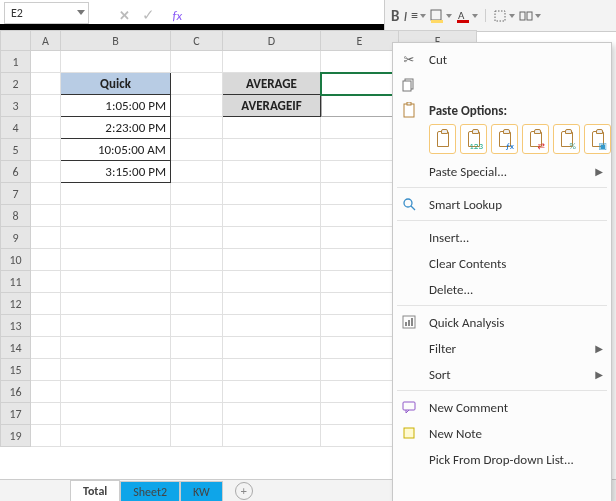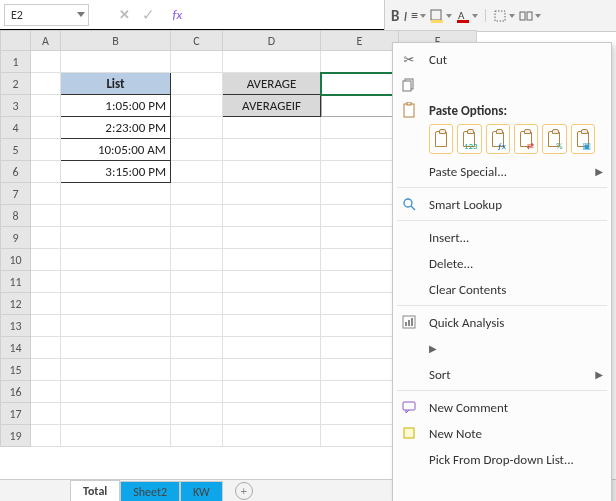--- a/index.html
+++ b/index.html
@@ -1,57 +1,57 @@
 <!DOCTYPE html>
 <html><head>
 <meta charset="utf-8">
 <style>
 *{box-sizing:border-box;margin:0;padding:0;font-family:Calibri,Arial,sans-serif}
 body{background:#fff;width:616px;height:501px;overflow:hidden;position:relative;font-size:12px;color:#444}
-.top{height:30px;display:flex;align-items:center;border-bottom:1px solid #000000}
+.top{height:30px;display:flex;align-items:flex-end;border-bottom:6px solid #000000}
 .namebox{width:85px;height:22px;border:1px solid #ccc;margin-left:4px;display:flex;align-items:center;padding:0 6px;font-size:12px;color:#333;position:relative;background:#fff}
 .namebox .arr{position:absolute;right:3px;top:7px;width:0;height:0;border-left:4px solid transparent;border-right:4px solid transparent;border-top:5px solid #777}
 .fxicons{display:flex;gap:12px;margin-left:30px;align-items:center;color:#bbb;font-size:13px}
 .fxicons .x{font-weight:bold}
 .fxicons .chk{font-size:15px}
 .fxlabel{font-style:italic;margin-left:6px;color:#8b5cf6;font-size:13px}
 .ribbon{position:absolute;right:0;top:0;width:232px;height:32px;background:#f3f3f3;display:flex;align-items:center;gap:4px;padding-left:6px;font-size:14px;color:#555;border-bottom:1px solid #ccc;border-left:1px solid #ccc}
 .ribbon .b{font-weight:bold;font-family:Georgia,serif;font-size:15px}
 .ribbon .i{font-style:italic;font-family:Georgia,serif;font-size:15px}
 .rbtn{display:flex;align-items:center;gap:1px}
 .smdot{width:0;height:0;border-left:3px solid transparent;border-right:3px solid transparent;border-top:4px solid #888;margin-left:1px}
 .grid{position:absolute;left:0;top:30px;right:0;bottom:22px}
 table.sheet{border-collapse:collapse;table-layout:fixed}
 table.sheet th{background:#e6e6e6;border:1px solid #d0d0d0;font-weight:normal;color:#555;font-size:12px;height:20px}
 table.sheet th.rh{width:30px;text-align:center}
 table.sheet td{border:1px solid #e0e0e0;height:22px;padding:0 4px;font-size:13px;color:#222;text-align:right;background:#fff}
 table.sheet th.ch{text-align:center}
 .c-A{width:30px}.c-B{width:110px}.c-C{width:52px}.c-D{width:98px}.c-E{width:78px}.c-F{width:78px}
 .hdr{background:#b8cce4!important;text-align:center!important;font-weight:bold;border:1px solid #333!important}
 .boxed{border:1px solid #333!important;text-align:right}
-.lblbox{background:#d9d9d9!important;text-align:center!important;font-weight:normal;border:1px solid #333!important}
+.lblbox{background:#d9d9d9!important;text-align:center!important;font-weight:bold;border:1px solid #333!important}
 .selcell{background:#fff!important;outline:2px solid #1a7a43;outline-offset:-1px;position:relative}
 .selhandle{position:absolute;right:-3px;bottom:-3px;width:6px;height:6px;background:#1a7a43}
 th.selch{background:#d5d5d5;border-bottom:2px solid #1a7a43}
 th.selrh{background:#d5d5d5;border-right:2px solid #1a7a43}
 .e3box{outline:1px solid #aaa;outline-offset:-1px}
 .tabs{position:absolute;left:0;bottom:0;right:0;height:22px;background:#f3f3f3;border-top:1px solid #ccc;display:flex;align-items:center;padding-left:70px;font-size:12px}
 .tab{padding:3px 12px;border:1px solid #ccc;border-bottom:none;background:#fff;color:#444;margin-right:0;position:relative;top:1px}
 .tab.active{font-weight:bold;background:#fff;border-bottom:2px solid #fff}
 .tab.inactive{background:#0ea5e9}
 .addtab{width:18px;height:18px;border:1px solid #aaa;border-radius:50%;margin-left:12px;display:flex;align-items:center;justify-content:center;color:#888;font-size:12px}
 .ctx{position:absolute;right:4px;top:42px;width:220px;background:#fcfcfc;border:1px solid #c8c8c8;box-shadow:3px 3px 6px rgba(0,0,0,.18);font-size:13px;color:#333;padding:3px 0}
 .ctx .row{display:flex;align-items:center;height:26px;padding:0 8px 0 6px;gap:10px;cursor:default}
 .ctx .row.hl{background:#d9d9d9}
 .ctx .ic{width:20px;display:flex;justify-content:center;color:#666}
 .ctx .lbl{flex:1}
 .ctx .arrow{color:#666;font-size:10px}
 .ctx .sep{height:1px;background:#e3e3e3;margin:3px 4px}
 .ctx .hdrline{font-weight:bold;height:24px}
-.pasteops{display:flex;gap:4px;padding:2px 16px 4px 36px}
+.pasteops{display:flex;gap:4px;padding:2px 0 4px 36px}
 .pbtn{width:30px;height:30px;border:1px solid #f5c978;border-radius:3px;background:#fff;display:flex;align-items:center;justify-content:center;position:relative}
 .clip{width:12px;height:16px;background:#fff;border:1px solid #b4823a;border-radius:2px 2px 0 0;position:relative}
 .clip:before{content:"";position:absolute;top:-3px;left:3px;width:5px;height:3px;border:1px solid #b4823a;border-radius:2px 2px 0 0;background:#eee}
 .pbtn .deco{position:absolute;right:3px;bottom:2px;font-size:9px}
 svg{display:block}
 </style>
 </head>
 <body>
 
 <div class="top">
@@ -130,21 +130,21 @@
           <td></td>
           <td></td>
           <td></td>
           <td></td>
           <td></td>
           <td></td>
         </tr>
   <tr>
           <th class="rh selrh">2</th>
           <td></td>
-          <td class="hdr">List</td>
+          <td class="hdr">Quick</td>
           <td></td>
           <td class="lblbox">AVERAGE</td>
           <td class="selcell">
             <div class="selhandle"></div>
           </td>
           <td></td>
         </tr>
   <tr>
           <th class="rh">3</th>
           <td></td>
@@ -362,40 +362,41 @@
       </span>
       <span class="lbl"><span>Smart Lookup</span></span>
     </div>
   <div class="sep"></div>
   <div class="row">
       <span class="ic"></span>
       <span class="lbl"><span>Insert...</span></span>
     </div>
   <div class="row">
       <span class="ic"></span>
+      <span class="lbl"><span>Clear Contents</span></span>
+    </div>
+  <div class="row">
+      <span class="ic"></span>
       <span class="lbl"><span>Delete...</span></span>
-    </div>
-  <div class="row">
-      <span class="ic"></span>
-      <span class="lbl"><span>Clear Contents</span></span>
     </div>
   <div class="sep"></div>
   <div class="row">
       <span class="ic">
         <svg width="14" height="14">
           <rect x="1" y="1" width="12" height="12" fill="none" stroke="#888"></rect>
           <rect x="3" y="7" width="2" height="4" fill="#888"></rect>
           <rect x="6" y="5" width="2" height="6" fill="#888"></rect>
           <rect x="9" y="3" width="2" height="8" fill="#888"></rect>
         </svg>
       </span>
       <span class="lbl"><span>Quick Analysis</span></span>
     </div>
   <div class="row">
       <span class="ic"></span>
+      <span class="lbl"><span>Filter</span></span>
       <span class="arrow">▶</span>
     </div>
   <div class="row">
       <span class="ic"></span>
       <span class="lbl"><span>Sort</span></span>
       <span class="arrow">▶</span>
     </div>
   <div class="sep"></div>
   <div class="row">
       <span class="ic">

